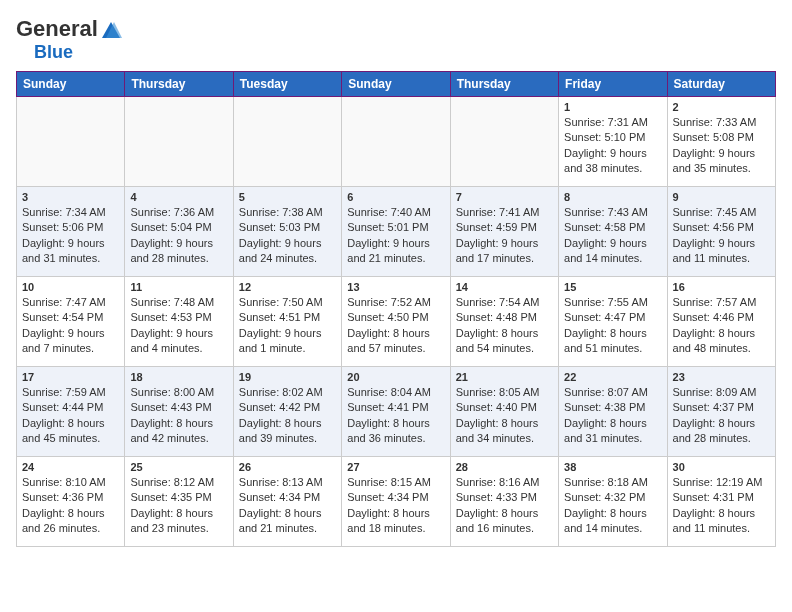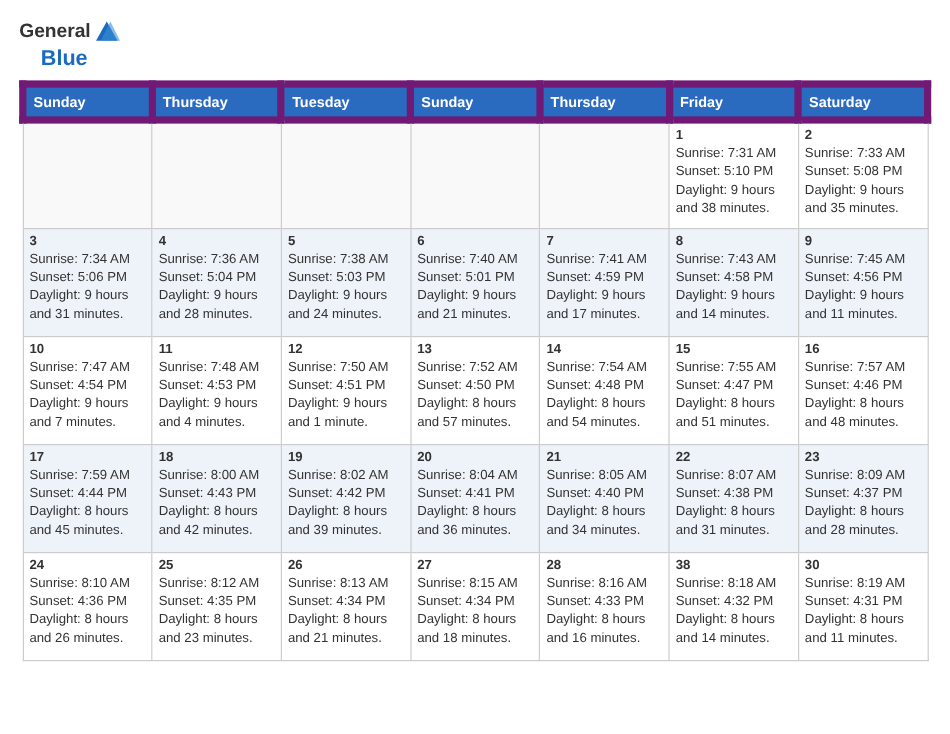--- a/index.html
+++ b/index.html
@@ -16,22 +16,22 @@
       justify-content: space-between;
       margin-bottom: 8px;
     }
     .logo {
       display: flex;
       flex-direction: column;
       align-items: flex-start;
     }
     .logo-text {
       display: flex;
-      align-items: center;
-      font-size: 16px;
+      align-items: flex-end;
+      font-size: 22px;
       font-weight: bold;
       color: #333;
     }
     .logo-icon {
       width: 22px;
       height: 22px;
       margin-left: 2px;
     }
     .title-block {
       text-align: right;
@@ -49,21 +49,21 @@
       width: 100%;
       border-collapse: collapse;
     }
     .calendar th {
       background-color: #2a6bbf;
       color: #fff;
       font-size: 12px;
       font-weight: bold;
       padding: 5px 6px;
       text-align: left;
-      border: 6px solid #701a75;
+      border: 1px solid #701a75;
     }
     .calendar td {
       border: 1px solid #ccc;
       vertical-align: top;
       padding: 4px 5px;
       width: 108px;
       height: 90px;
       background: #fff;
       font-size: 10px;
       color: #333;
@@ -326,20 +326,20 @@
         </td>
         <td>
           <div class="day-number">38</div>
           <div class="day-info" style="white-space: pre-line;">Sunrise: 8:18 AM
 Sunset: 4:32 PM
 Daylight: 8 hours
 and 14 minutes.</div>
         </td>
         <td>
           <div class="day-number">30</div>
-          <div class="day-info" style="white-space: pre-line;">Sunrise: 8:19 AM
+          <div class="day-info" style="white-space: pre-line;">Sunrise: 12:19 AM
 Sunset: 4:31 PM
 Daylight: 8 hours
 and 11 minutes.</div>
         </td>
       </tr>
     </tbody>
 </table>
 
 </body></html>

